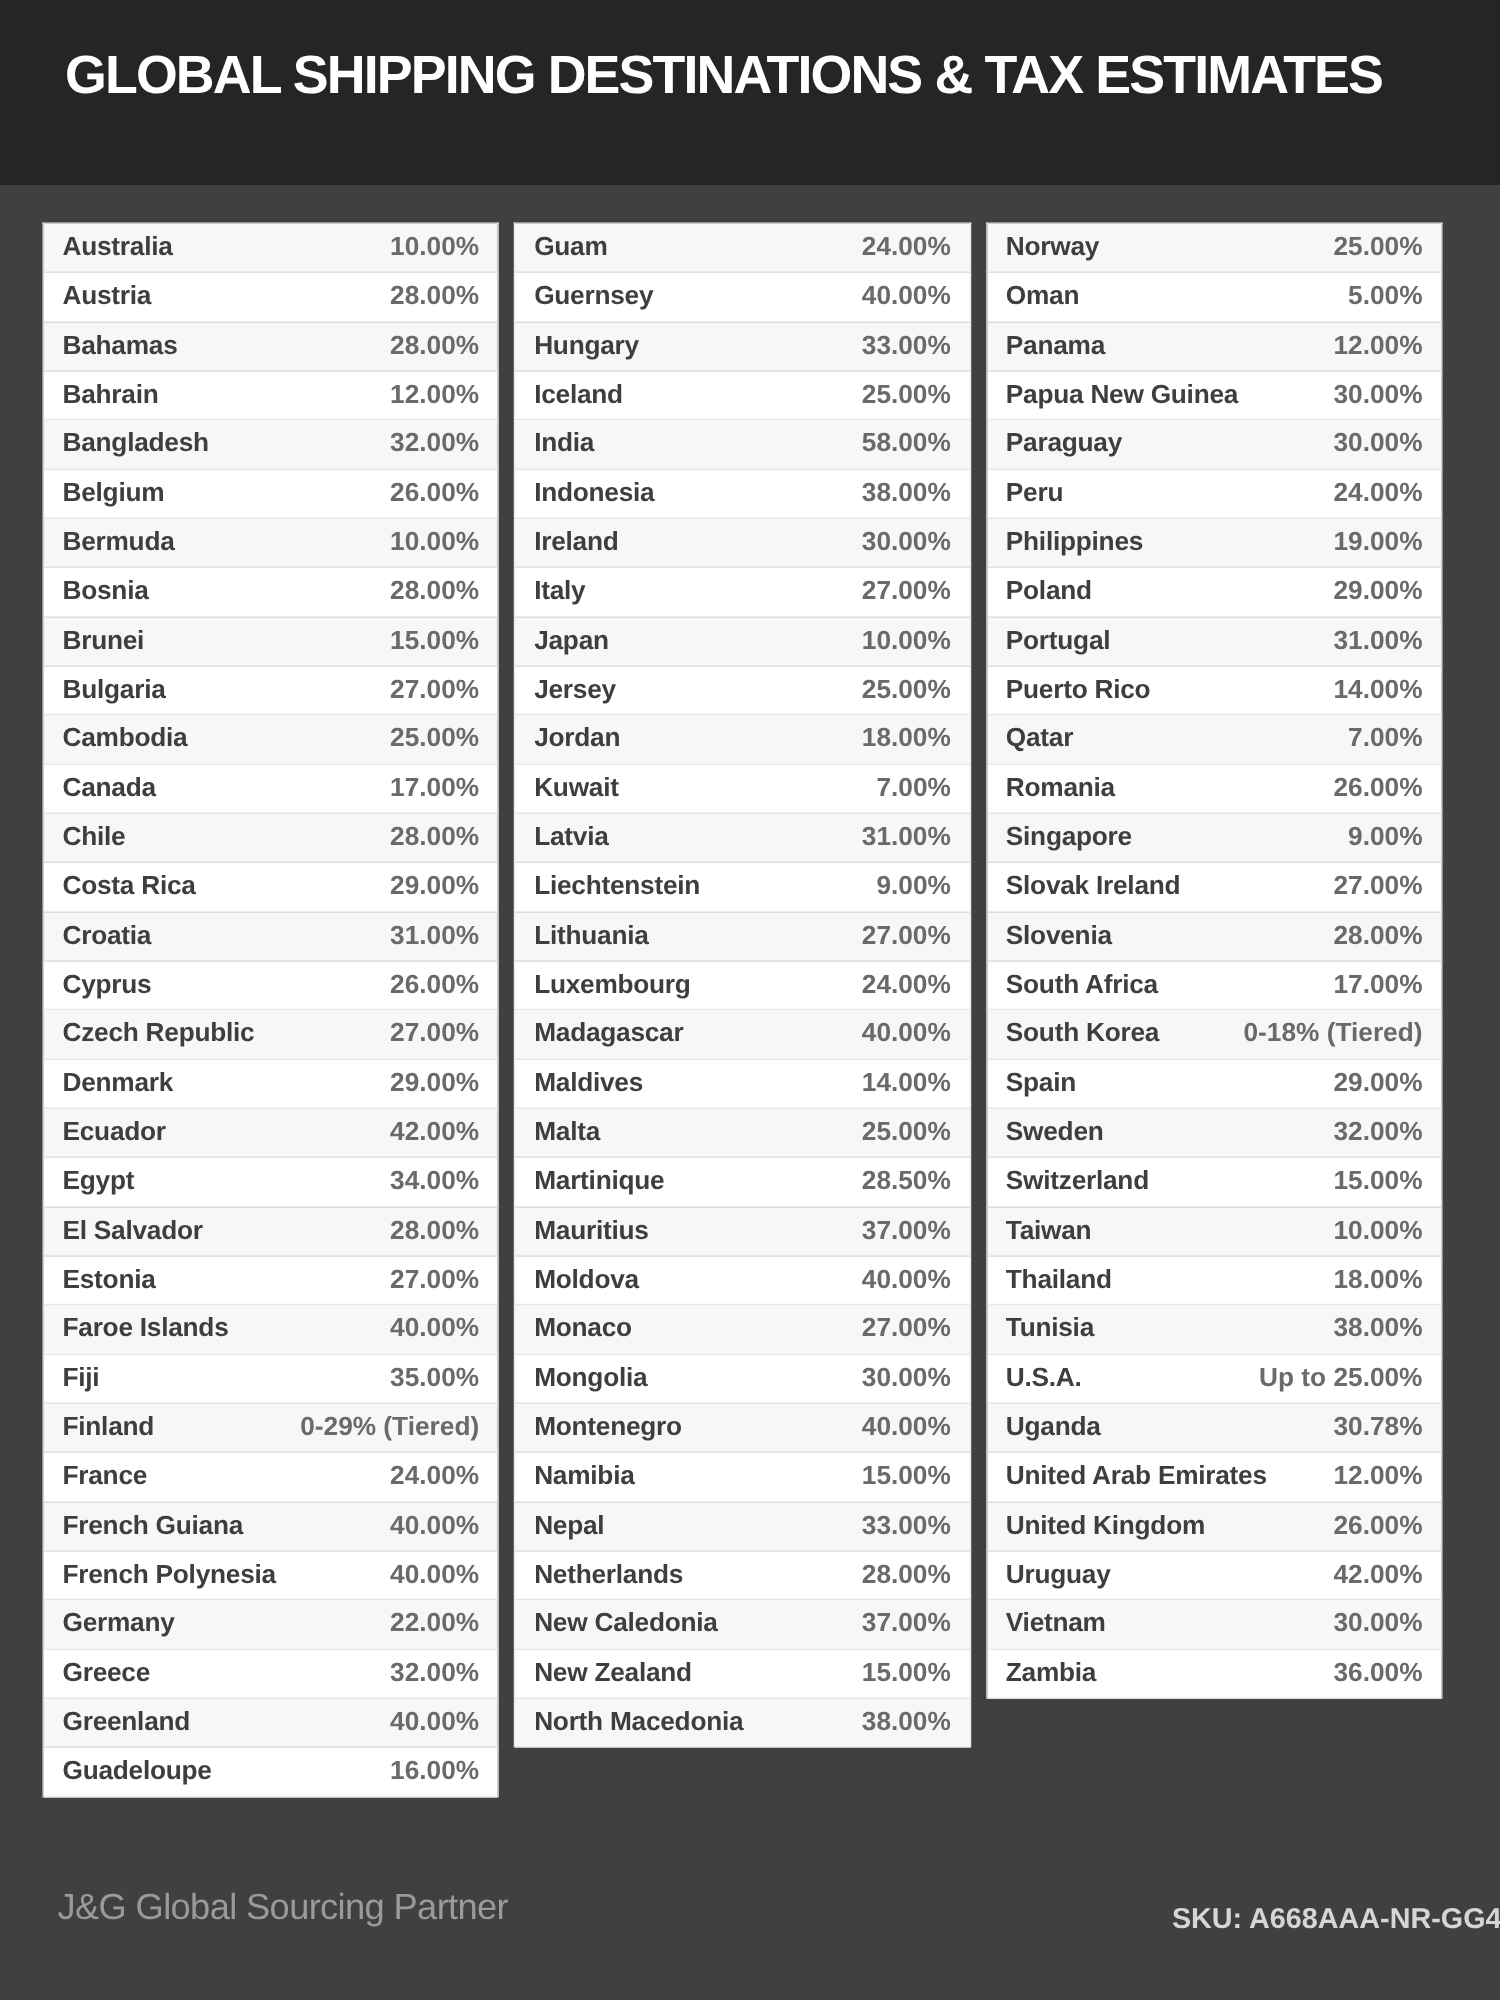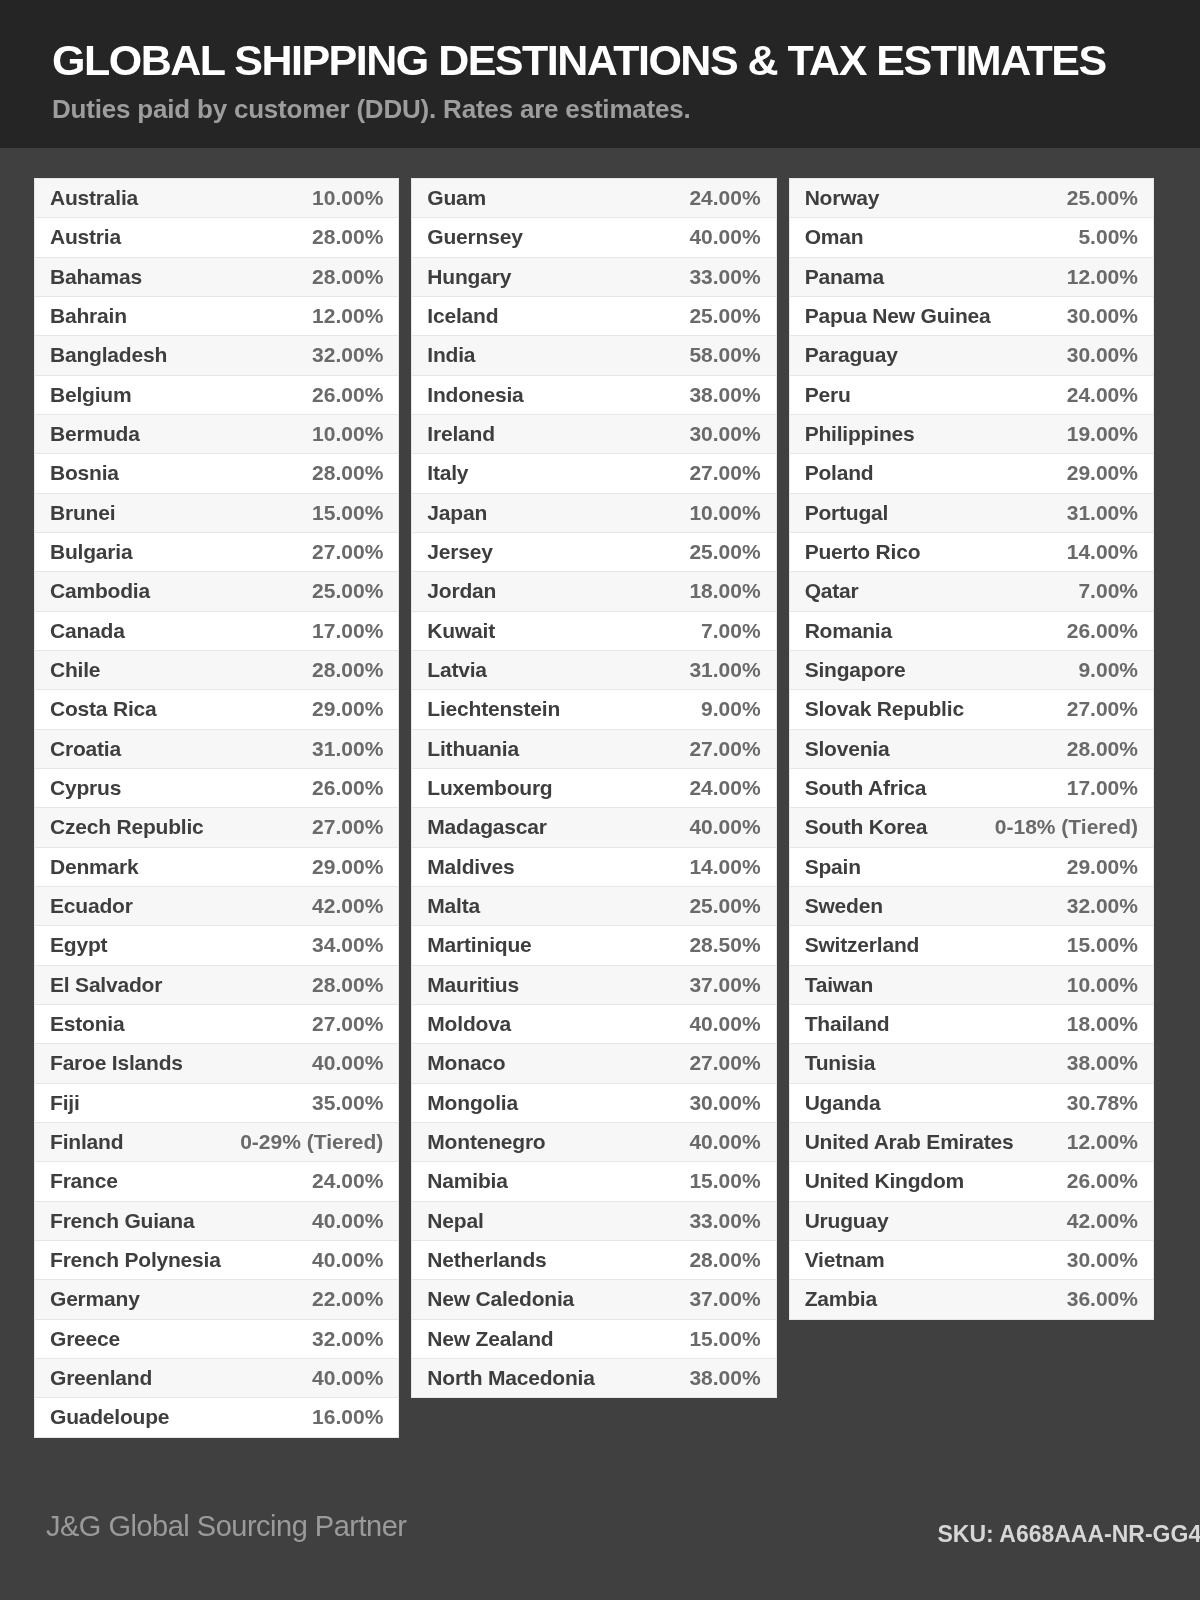--- a/index.html
+++ b/index.html
@@ -97,21 +97,20 @@
     white-space: nowrap;
   }
 </style>
 </head>
 <body>
 
 <div class="page">
 
   <header class="header">
     <h1 class="title">GLOBAL SHIPPING DESTINATIONS &amp; TAX ESTIMATES</h1>
-    <p class="subtitle">Duties paid by customer (DDU). Rates are estimates.</p>
   </header>
 
   <main class="table">
     <section class="col">
 
         <div class="row">
           <span class="country">Australia</span>
           <span class="rate">10.00%</span>
         </div>
 
@@ -489,21 +488,21 @@
           <span class="country">Romania</span>
           <span class="rate">26.00%</span>
         </div>
 
         <div class="row">
           <span class="country">Singapore</span>
           <span class="rate">9.00%</span>
         </div>
 
         <div class="row">
-          <span class="country">Slovak Republic</span>
+          <span class="country">Slovak Ireland</span>
           <span class="rate">27.00%</span>
         </div>
 
         <div class="row">
           <span class="country">Slovenia</span>
           <span class="rate">28.00%</span>
         </div>
 
         <div class="row">
           <span class="country">South Africa</span>
@@ -538,20 +537,24 @@
         <div class="row">
           <span class="country">Thailand</span>
           <span class="rate">18.00%</span>
         </div>
 
         <div class="row">
           <span class="country">Tunisia</span>
           <span class="rate">38.00%</span>
         </div>
 
+        <div class="row">
+          <span class="country">U.S.A.</span>
+          <span class="rate">Up to 25.00%</span>
+        </div>
 
         <div class="row">
           <span class="country">Uganda</span>
           <span class="rate">30.78%</span>
         </div>
 
         <div class="row">
           <span class="country">United Arab Emirates</span>
           <span class="rate">12.00%</span>
         </div>

